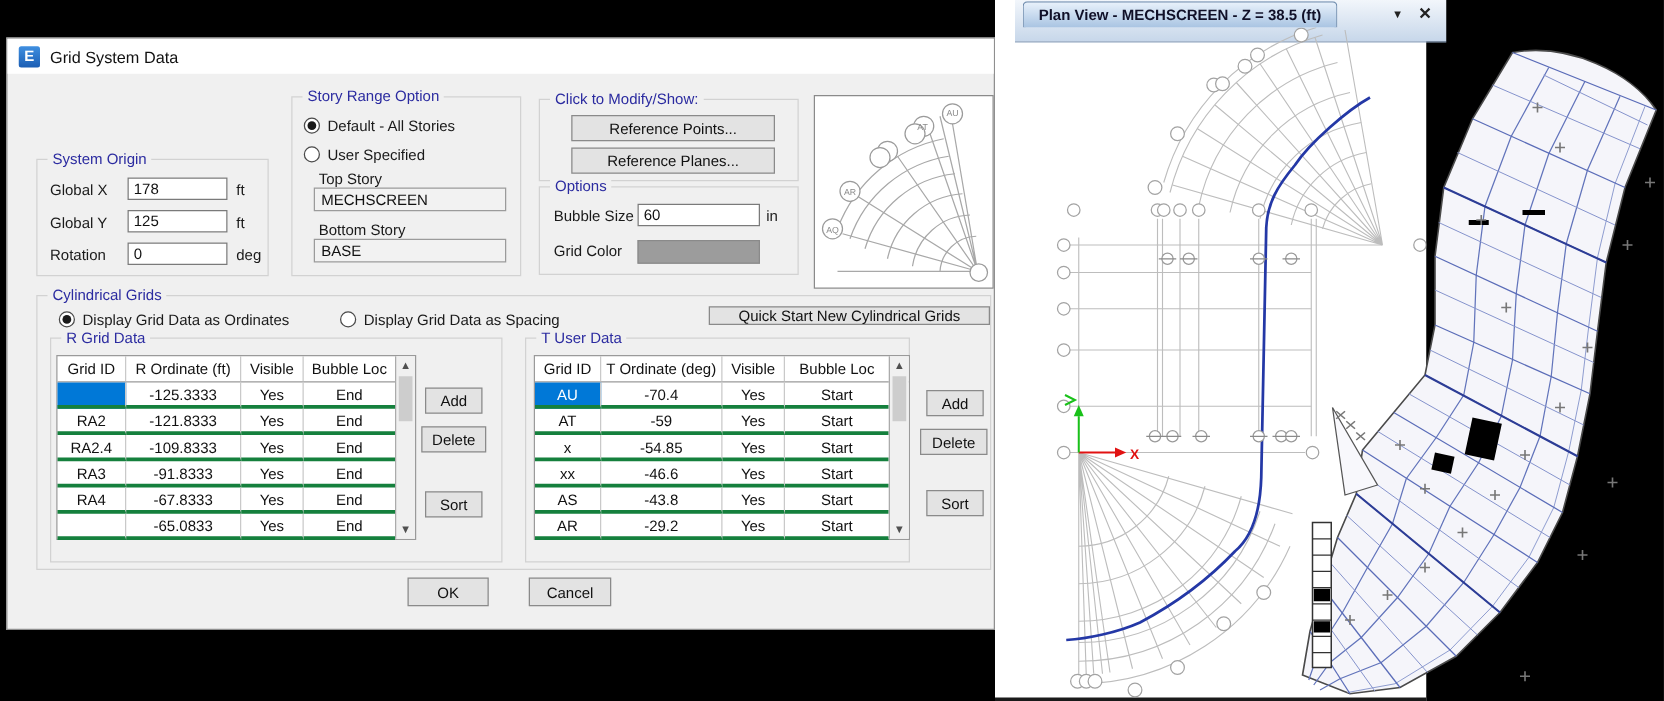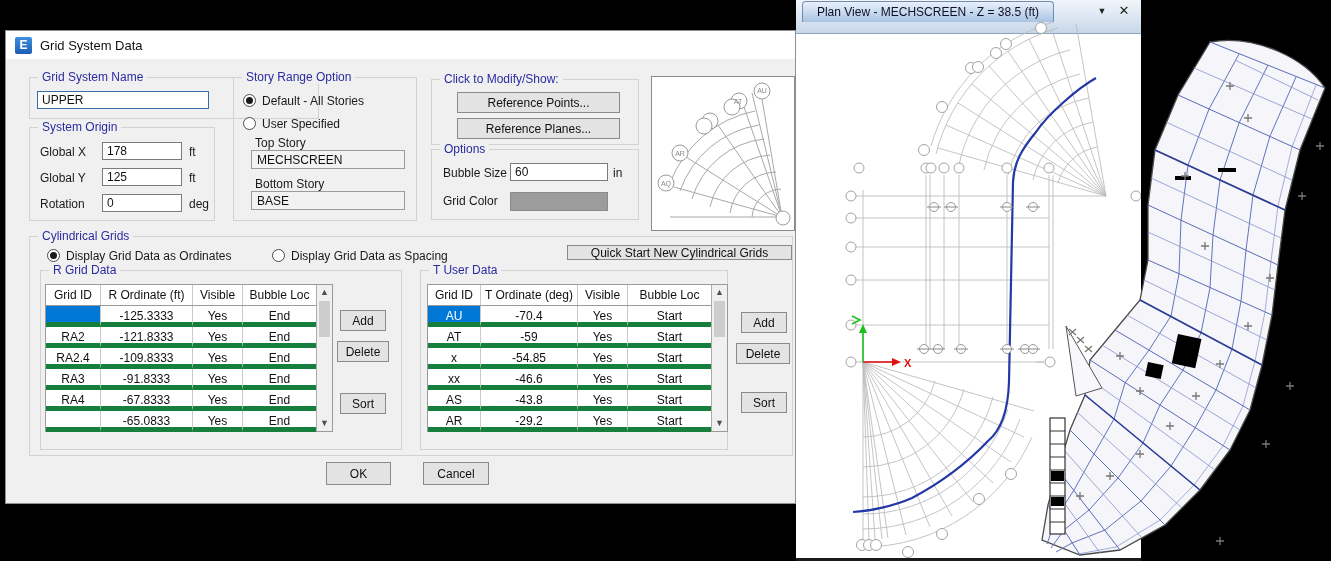--- a/index.html
+++ b/index.html
@@ -24,50 +24,46 @@
     text-align:center;display:flex;align-items:center;justify-content:center;cursor:default;}
   .radio{position:absolute;width:13px;height:13px;border:1px solid #4a4a4a;border-radius:50%;background:#fff;}
   .radio.on::after{content:"";position:absolute;left:2px;top:2px;width:7px;height:7px;border-radius:50%;background:#1a1a1a;}
   .swatch{position:absolute;border:1px solid #8a8a8a;}
 
   
   .tbl{position:absolute;background:#fff;border:1px solid #9a9a9a;font-size:12px;color:#111;}
   .trow{display:flex;height:21px;line-height:20px;}
   .trow.head{border-bottom:1px solid #9a9a9a;font-size:12px;}
   .tcell{text-align:center;border-right:1px solid #c9c9c9;overflow:hidden;white-space:nowrap;}
-  .trow:not(.head) .tcell{border-bottom:5px solid #15803d;}
+  .trow:not(.head) .tcell{border-bottom:3px solid #15803d;}
   .tcell.sel{background:#0078d7;color:#fff;}
   .vsb{position:absolute;top:0;right:0;bottom:0;width:16px;background:#f0f0f0;border-left:1px solid #ababab;}
   .vsb .arr{position:absolute;left:0;width:15px;height:15px;color:#505050;font-size:9px;text-align:center;line-height:15px;}
   .vsb .thumb{position:absolute;left:2px;width:11px;background:#cdcdcd;}
 
   
   .planwin{position:absolute;left:796px;top:0;width:345px;height:561px;background:#fff;border-bottom:3px solid #1a1a1a;}
-  .pv-bar{position:absolute;left:0;top:0;width:100%;height:34px;
-    background:linear-gradient(#f2f6fb,#c7d7ea);border-bottom:1px solid #8ea3bd;}
+  .pv-bar{position:absolute;left:16px;top:0;width:100%;height:34px;
+    background:linear-gradient(#f2f6fb,#c7d7ea);border-bottom:1px solid #8ea3bd;font-weight:bold;}
   .pv-tab{position:absolute;left:6px;top:1px;width:252px;height:21px;
     background:linear-gradient(#e8f1fb,#a9c4e2);border:1px solid #6f8cae;border-bottom:none;
     border-radius:4px 4px 0 0;text-align:center;font-size:12px;line-height:20px;color:#101028;}
   .pv-btn{position:absolute;top:2px;width:18px;height:18px;text-align:center;color:#222;cursor:default;}
 
   svg text{font-family:"Liberation Sans", sans-serif;}
 </style>
 </head>
 <body>
 
 <div class="dialog">
   <div class="dlg-title">
     <div class="dlg-icon">E</div>
     <div class="dlg-text">Grid System Data</div>
   </div>
 
-  <div class="group" style="left:23px;top:46px;width:290px;height:42px;">
-    <span class="glabel">Grid System Name</span>
-    <div class="tbox focus" style="left:7px;top:13px;width:172px;height:18px;">UPPER</div>
-  </div>
 
   <div class="group" style="left:23px;top:96px;width:186px;height:94px;">
     <span class="glabel">System Origin</span>
     <span class="lbl" style="left:10px;top:17px;">Global  X</span>
     <div class="tbox" style="left:72px;top:14px;width:80px;height:18px;">178</div>
     <span class="lbl" style="left:159px;top:17px;">ft</span>
     <span class="lbl" style="left:10px;top:43px;">Global  Y</span>
     <div class="tbox" style="left:72px;top:40px;width:80px;height:18px;">125</div>
     <span class="lbl" style="left:159px;top:43px;">ft</span>
     <span class="lbl" style="left:10px;top:69px;">Rotation</span>

